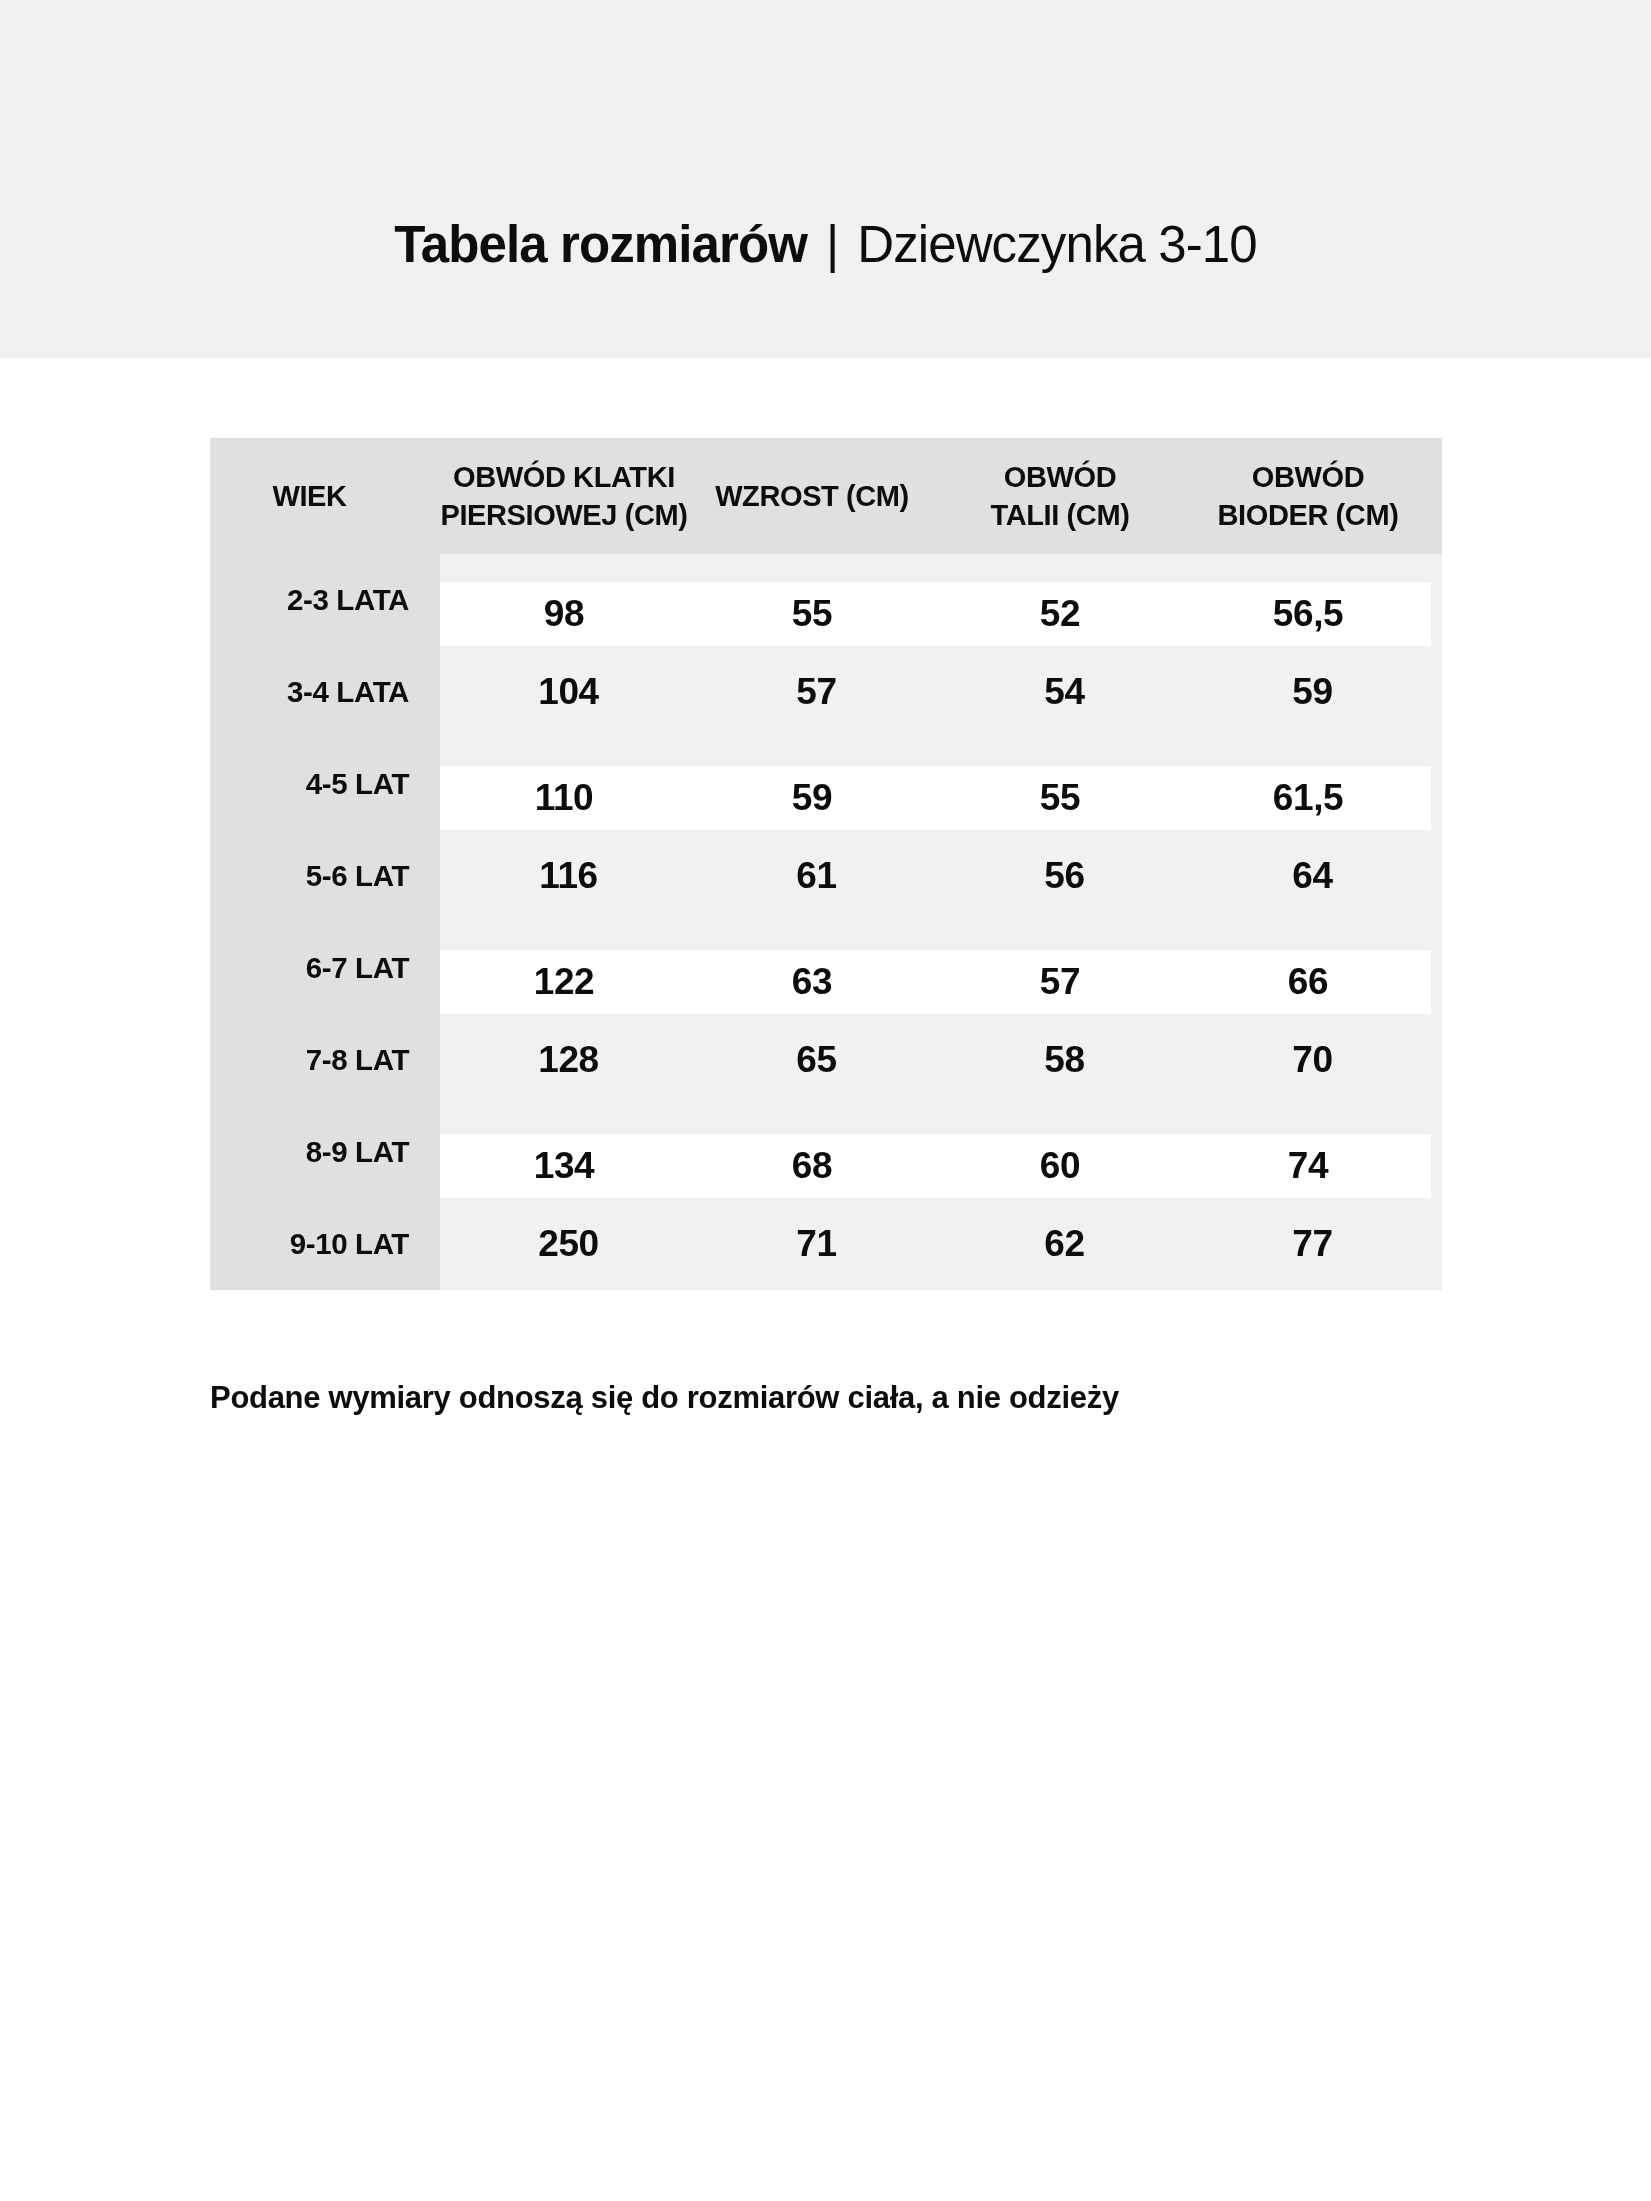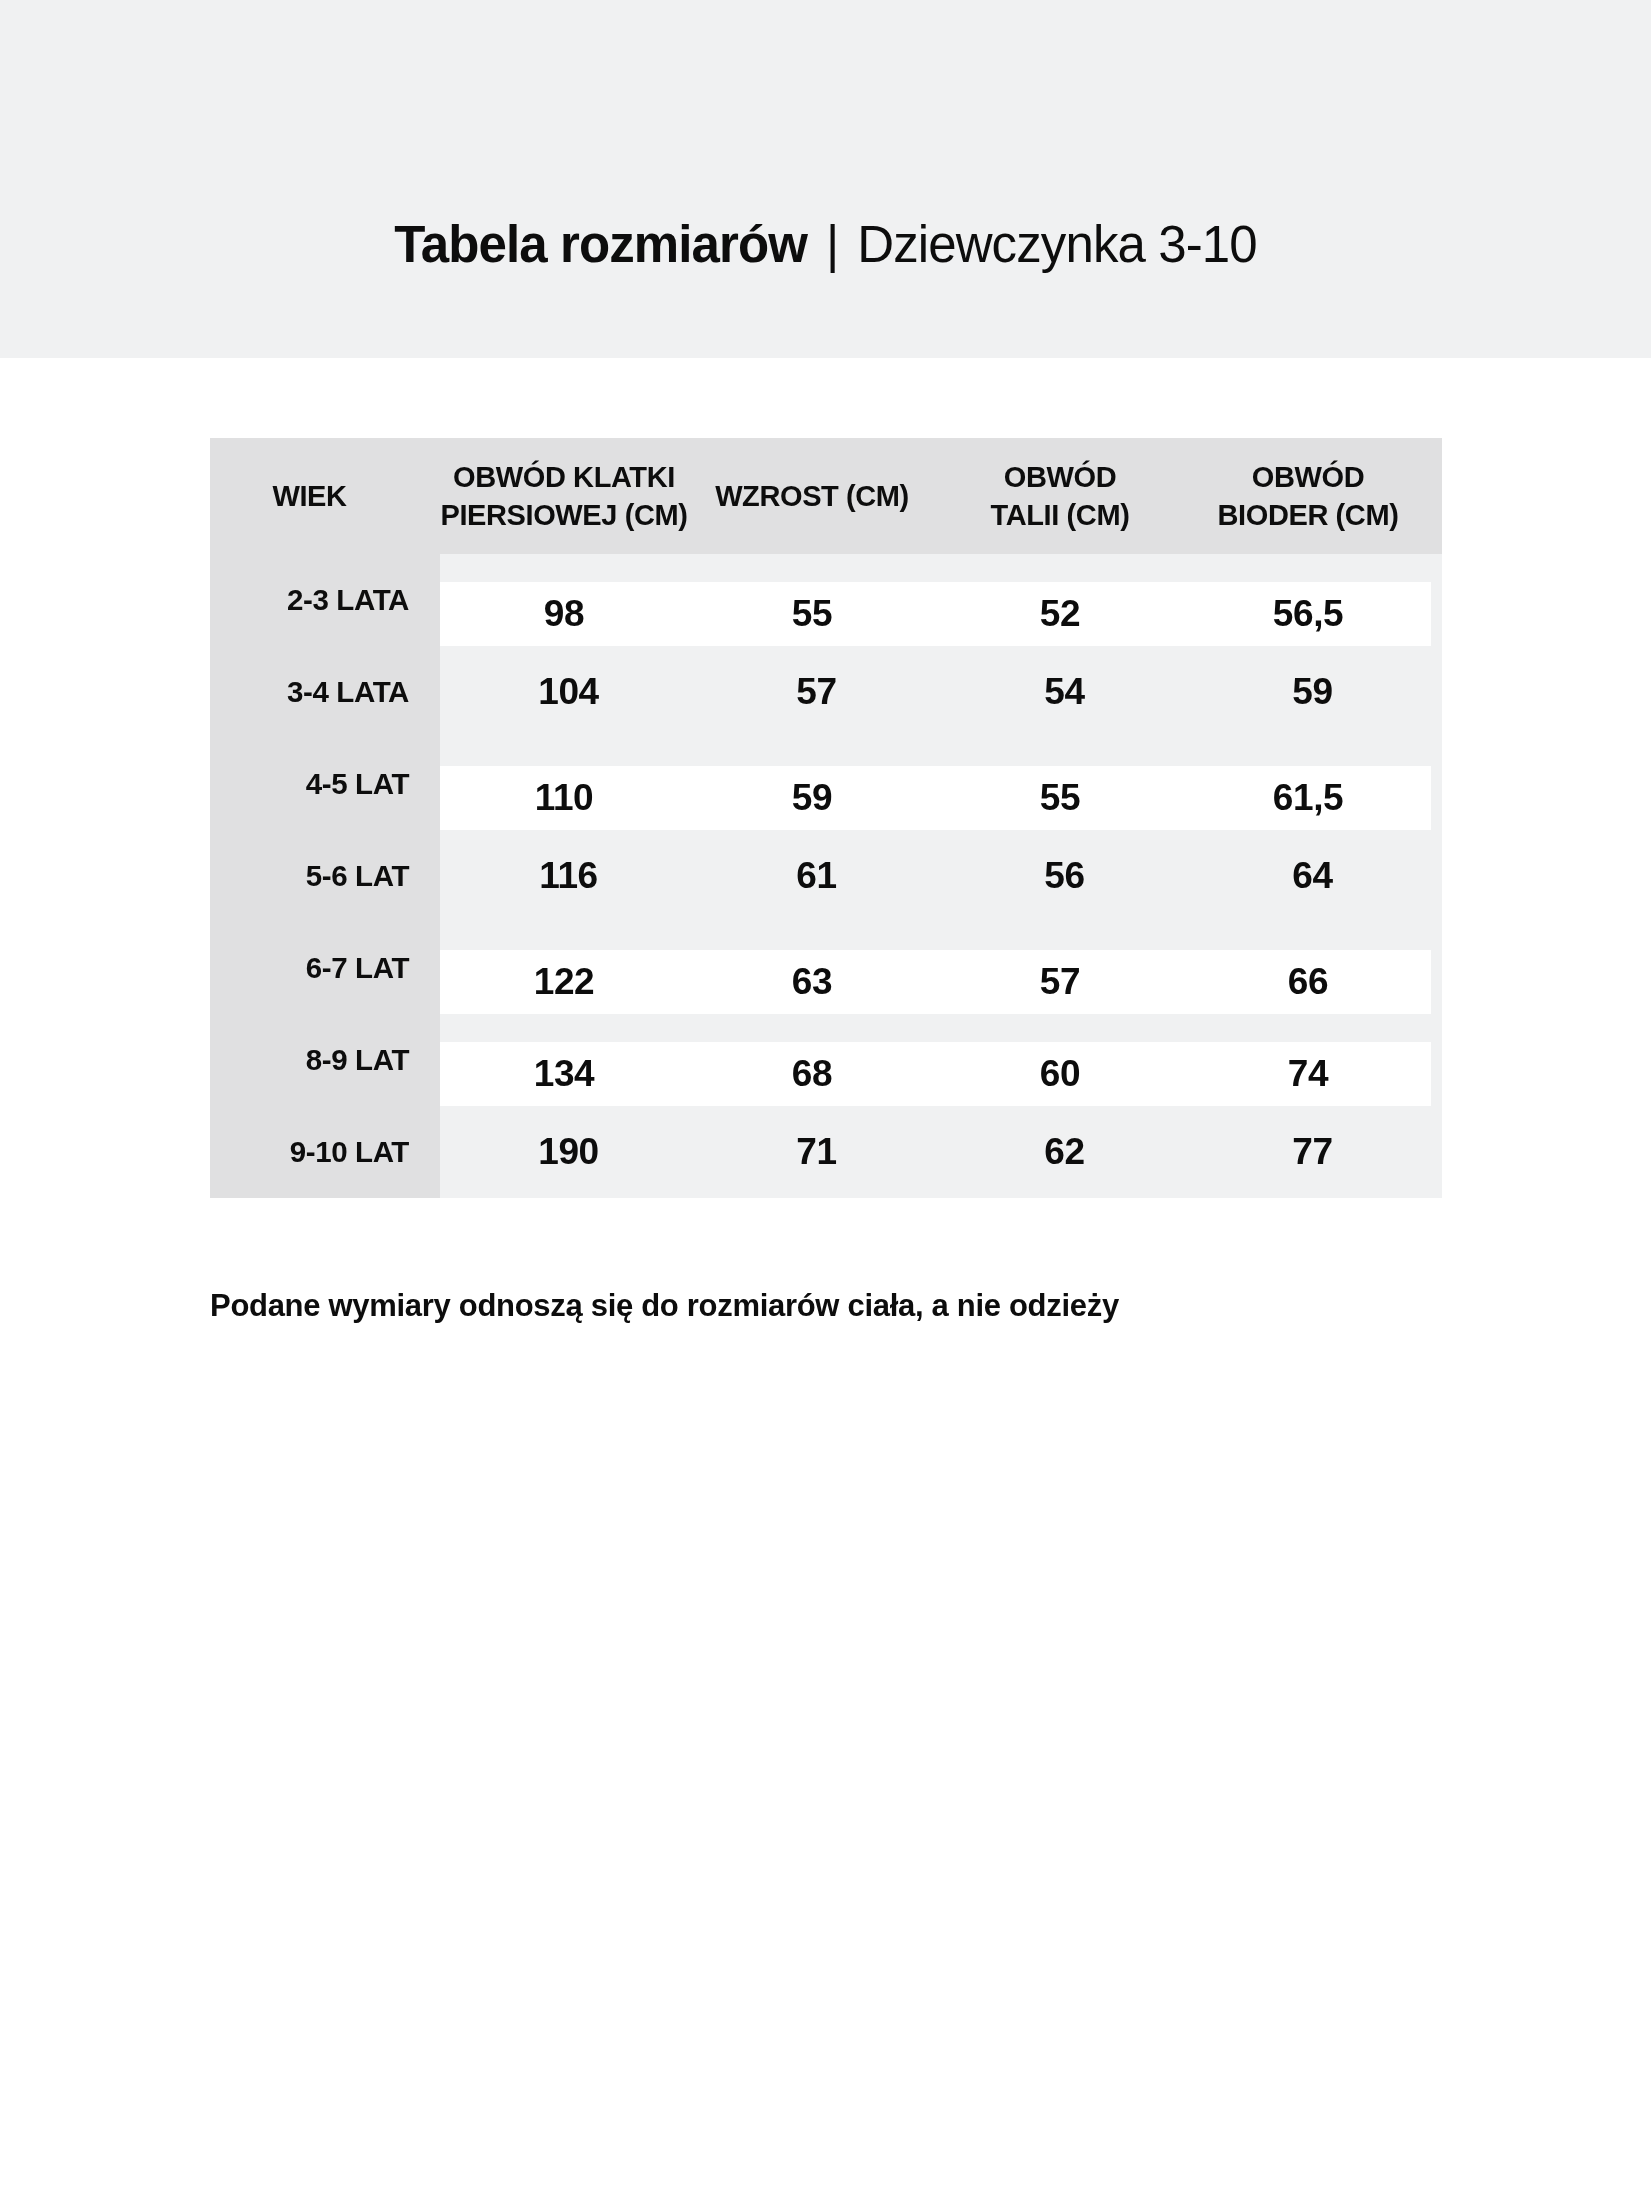--- a/index.html
+++ b/index.html
@@ -175,32 +175,39 @@
   </div>
 
   <div class="t-row t-data row-white">
     <div class="cell-age">6-7 LAT</div>
     <div class="cell-val">122</div>
     <div class="cell-val">63</div>
     <div class="cell-val">57</div>
     <div class="cell-val">66</div>
   </div>
 
+  <div class="t-row t-data row-stripe">
+    <div class="cell-age">7-8 LAT</div>
+    <div class="cell-val">128</div>
+    <div class="cell-val">65</div>
+    <div class="cell-val">58</div>
+    <div class="cell-val">70</div>
+  </div>
 
   <div class="t-row t-data row-white">
     <div class="cell-age">8-9 LAT</div>
     <div class="cell-val">134</div>
     <div class="cell-val">68</div>
     <div class="cell-val">60</div>
     <div class="cell-val">74</div>
   </div>
 
   <div class="t-row t-data row-stripe">
     <div class="cell-age">9-10 LAT</div>
-    <div class="cell-val">190</div>
+    <div class="cell-val">250</div>
     <div class="cell-val">71</div>
     <div class="cell-val">62</div>
     <div class="cell-val">77</div>
   </div>
 
   <div class="sb-track"></div>
 </section>
 
 <p class="footnote">Podane wymiary odnoszą się do rozmiarów ciała, a nie odzieży</p>
 

